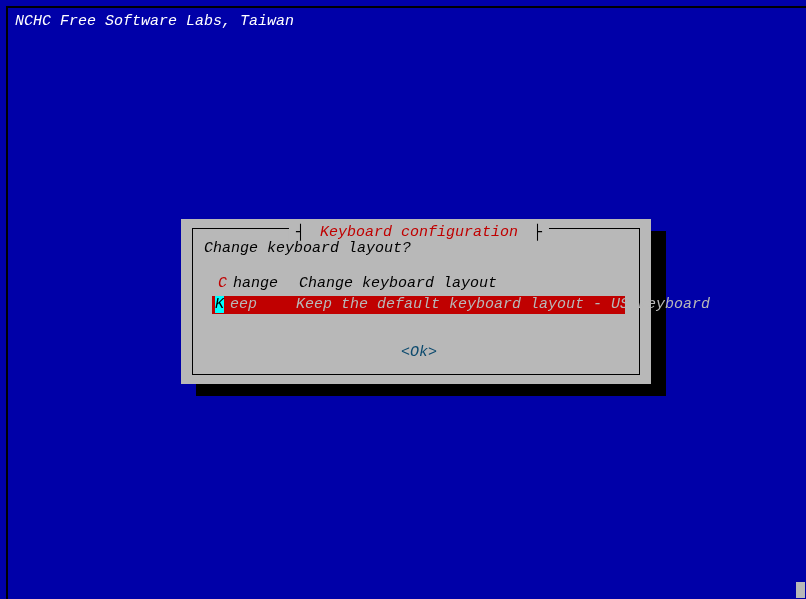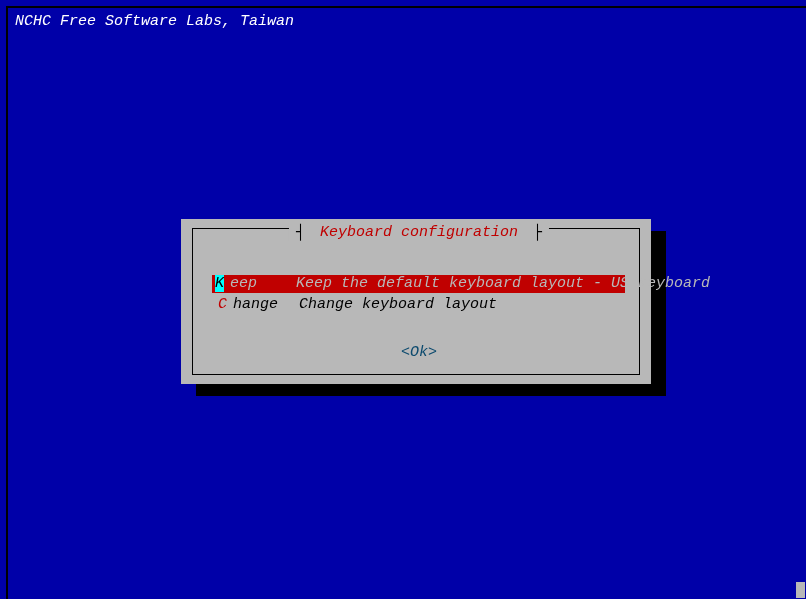--- a/index.html
+++ b/index.html
@@ -114,21 +114,22 @@
 </head>
 <body>
 
 <div class="header">NCHC Free Software Labs, Taiwan</div>
 
 <div class="dialog-shadow"></div>
 
 <div class="dialog">
   <div class="dialog-border">
     <div class="dialog-title"><span class="title-bracket">┤</span><span> Keyboard configuration </span><span class="title-bracket">├</span></div>
+    <div class="dialog-prompt">Change keyboard layout?</div>
     <div class="menu">
+      <div class="menu-item"><span class="hotkey">C</span><span>hange</span><span> </span><span>Change keyboard layout</span></div>
       <div class="menu-item selected"><span class="hotkey">K</span><span>eep</span><span>   </span><span>Keep the default keyboard layout - US keyboard</span></div>
-      <div class="menu-item"><span class="hotkey">C</span><span>hange</span><span> </span><span>Change keyboard layout</span></div>
     </div>
     <div class="ok-button">&lt;Ok&gt;</div>
   </div>
 </div>
 
 <div class="cursor-block"></div>
 
 </body></html>

